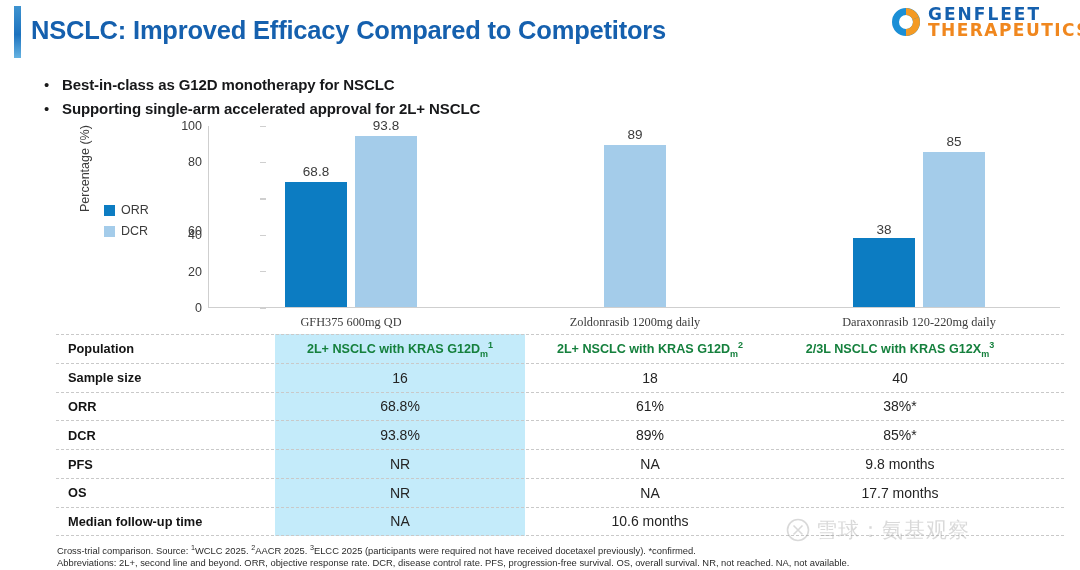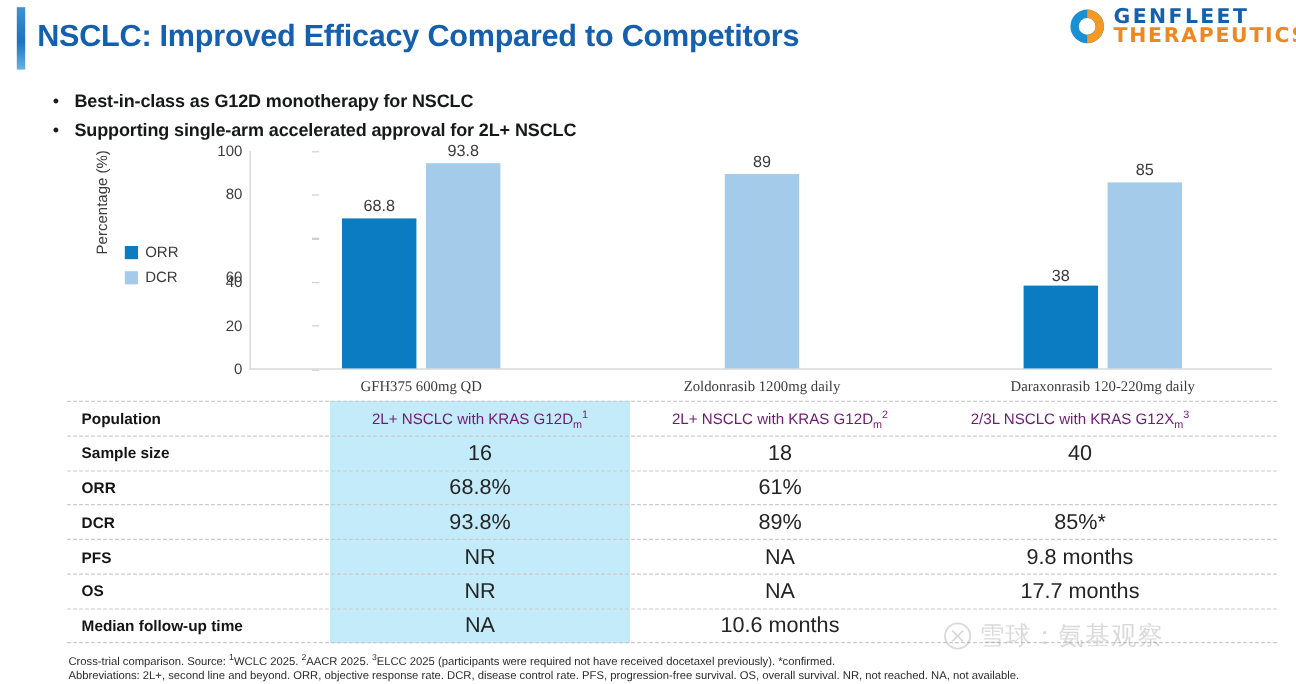--- a/index.html
+++ b/index.html
@@ -100,23 +100,23 @@
     position: relative; display: flex; align-items: center;
     height: 28.8px; border-top: 1.3px dashed #c9c9c9;
   }
   .trow.last { border-bottom: 1.3px dashed #c9c9c9; }
   .cell-label {
     width: 219px; flex: 0 0 219px; padding-left: 12px;
     font-size: 12.8px; font-weight: bold; color: #141414;
   }
   .cell {
     width: 250px; flex: 0 0 250px; text-align: center;
-    font-size: 18px; color: #242424;
-  }
-  .cell.hdr { font-weight: normal; font-size: 12.6px; color: #701a75; }
+    font-size: 14px; color: #242424;
+  }
+  .cell.hdr { font-weight: bold; font-size: 12.6px; color: #15803d; }
   .cell sub { font-size: 9px; }
   .cell sup { font-size: 9px; }
 
   
   .footnotes {
     position: absolute; left: 57px; top: 542px; width: 1010px;
     font-size: 9.4px; color: #2b2b2b; line-height: 11.6px;
   }
   .footnotes sup { font-size: 7.2px; }
 
@@ -245,20 +245,21 @@
         <div class="trow">
           <div class="cell-label">Sample size</div>
           <div class="cell">16</div>
           <div class="cell">18</div>
           <div class="cell">40</div>
         </div>
         <div class="trow">
           <div class="cell-label">ORR</div>
           <div class="cell">68.8%</div>
           <div class="cell">61%</div>
+          <div class="cell">38%*</div>
         </div>
         <div class="trow">
           <div class="cell-label">DCR</div>
           <div class="cell">93.8%</div>
           <div class="cell">89%</div>
           <div class="cell">85%*</div>
         </div>
         <div class="trow">
           <div class="cell-label">PFS</div>
           <div class="cell">NR</div>

